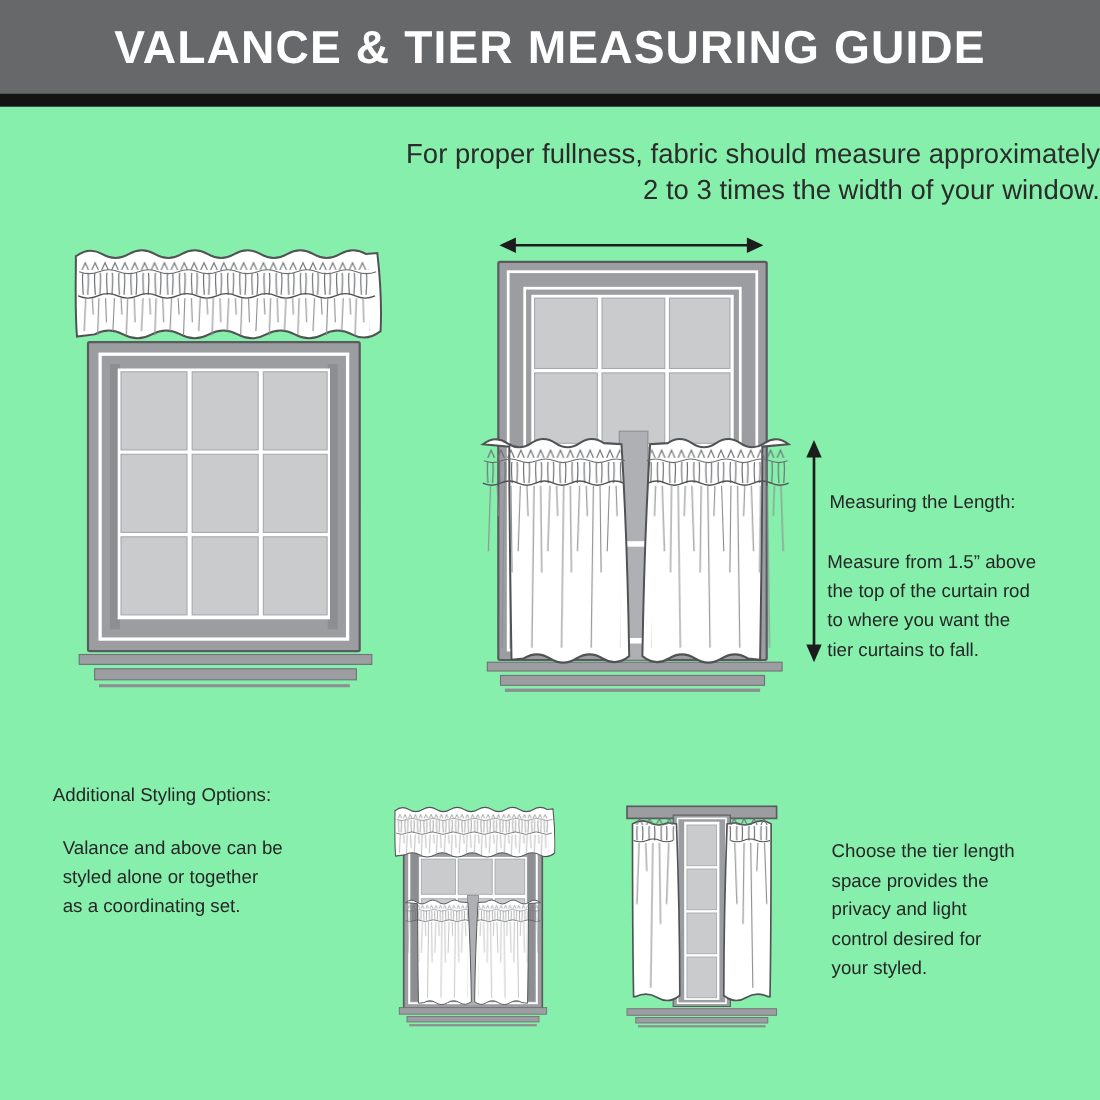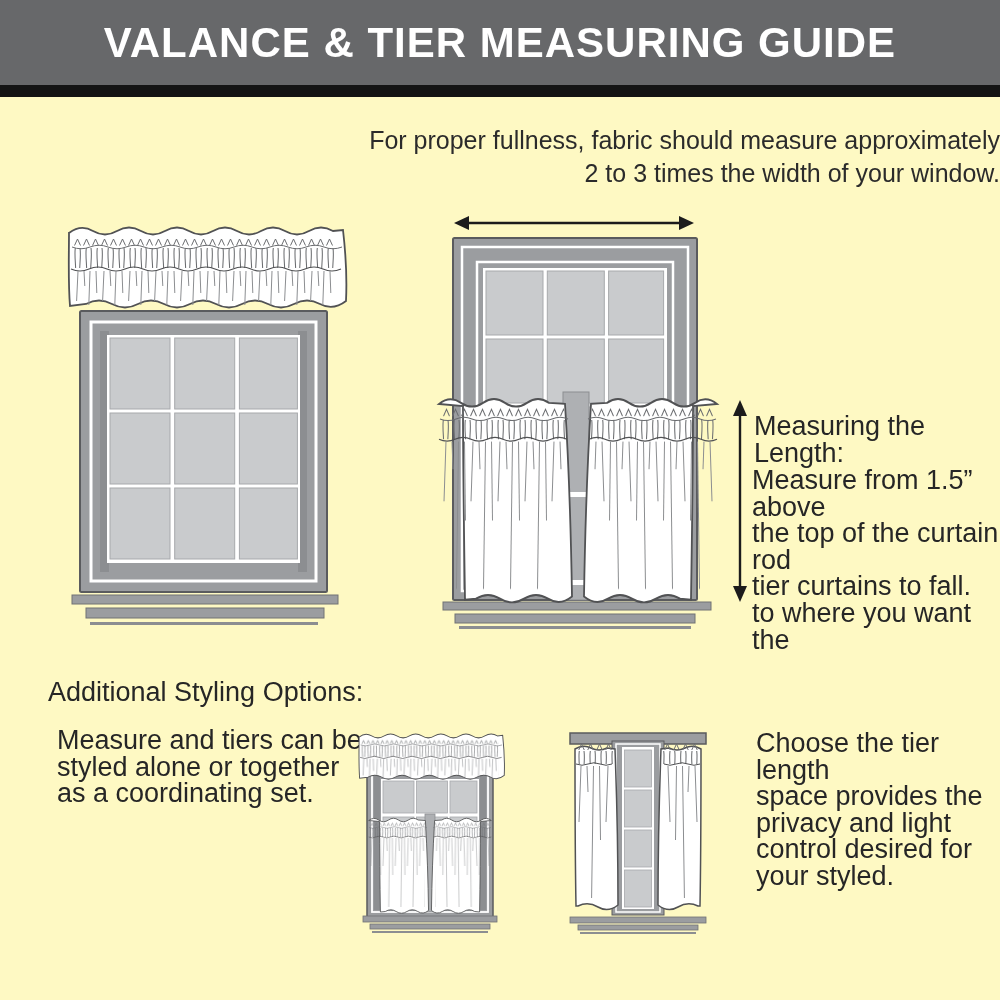--- a/index.html
+++ b/index.html
@@ -1,24 +1,24 @@
 <!DOCTYPE html>
 <html><head>
 <meta charset="utf-8">
 <style>
   html,body{margin:0;padding:0;background:#ffffff;}
-  .canvas{position:relative;width:1000px;height:1000px;background:#fef9c3;overflow:hidden;
+  .canvas{position:relative;width:1000px;height:1000px;background:#86efac;overflow:hidden;
           font-family:"Liberation Sans", sans-serif;}
   .banner{position:absolute;left:0;top:0;width:1000px;height:85px;background:#67686a;}
   .banner h1{margin:0;width:100%;text-align:center;line-height:86px;font-size:42px;
              font-weight:bold;color:#ffffff;letter-spacing:1px;}
   .divider{position:absolute;left:0;top:85px;width:1000px;height:12px;background:#141414;}
   .intro{position:absolute;left:0;top:124px;width:1000px;text-align:right;
          font-size:25px;line-height:33px;color:#2b2b2b;}
-  .note{position:absolute;font-size:27px;line-height:26.6px;color:#262626;}
+  .note{position:absolute;font-size:17px;line-height:26.6px;color:#262626;margin-top:31px;}
   .illus{position:absolute;}
   svg{display:block;}
 </style>
 </head>
 <body>
 
 <div class="canvas">
 
   <svg width="0" height="0" style="position:absolute" aria-hidden="true">
     <defs>
@@ -176,27 +176,27 @@
       <line x1="315" y1="222" x2="315" y2="396" stroke-width="2.4"></line>
       <polygon points="315,208 308,224 322,224" stroke="none"></polygon>
       <polygon points="315,410 308,394 322,394" stroke="none"></polygon>
     </g>
   </svg>
 
   <div class="note" style="left:754px;top:413px">Measuring the Length:</div>
   <div class="note" style="left:752px;top:467px">
     <div>Measure from 1.5” above</div>
     <div>the top of the curtain rod</div>
+    <div>to where you want the</div>
     <div>tier curtains to fall.</div>
-    <div>to where you want the</div>
   </div>
 
   <div class="note" style="left:48px;top:679px">Additional Styling Options:</div>
   <div class="note" style="left:57px;top:727px">
-    <div>Measure and tiers can be</div>
+    <div>Valance and above can be</div>
     <div>styled alone or together</div>
     <div>as a coordinating set.</div>
   </div>
 
   <div class="note" style="left:756px;top:730px">
     <div>Choose the tier length</div>
     <div>space provides the</div>
     <div>privacy and light</div>
     <div>control desired for</div>
     <div>your styled.</div>

